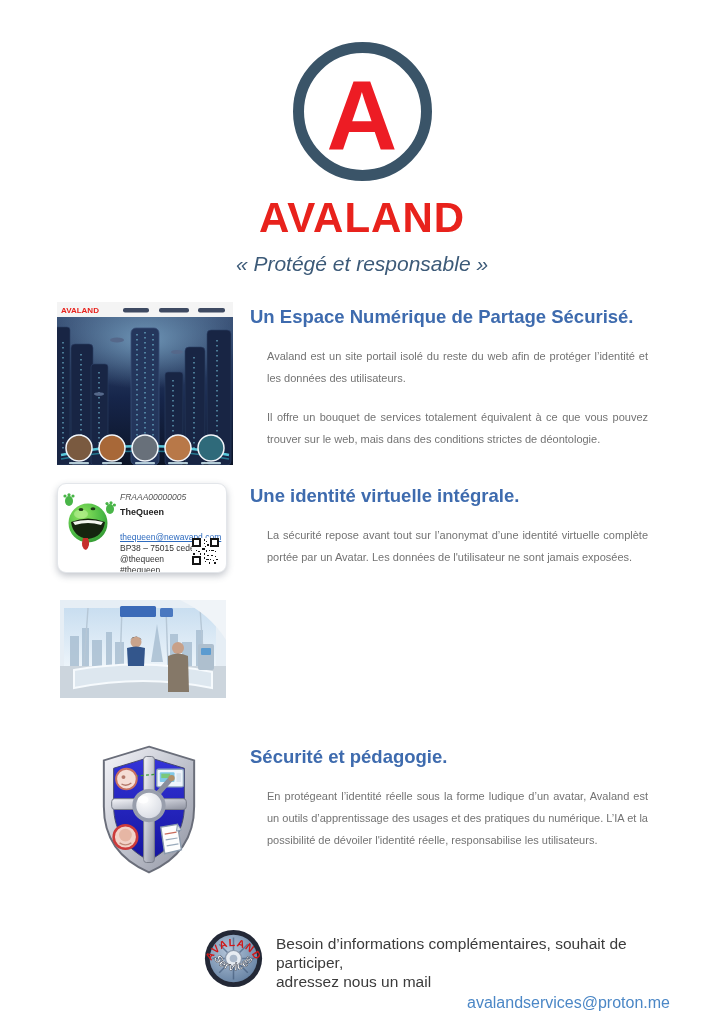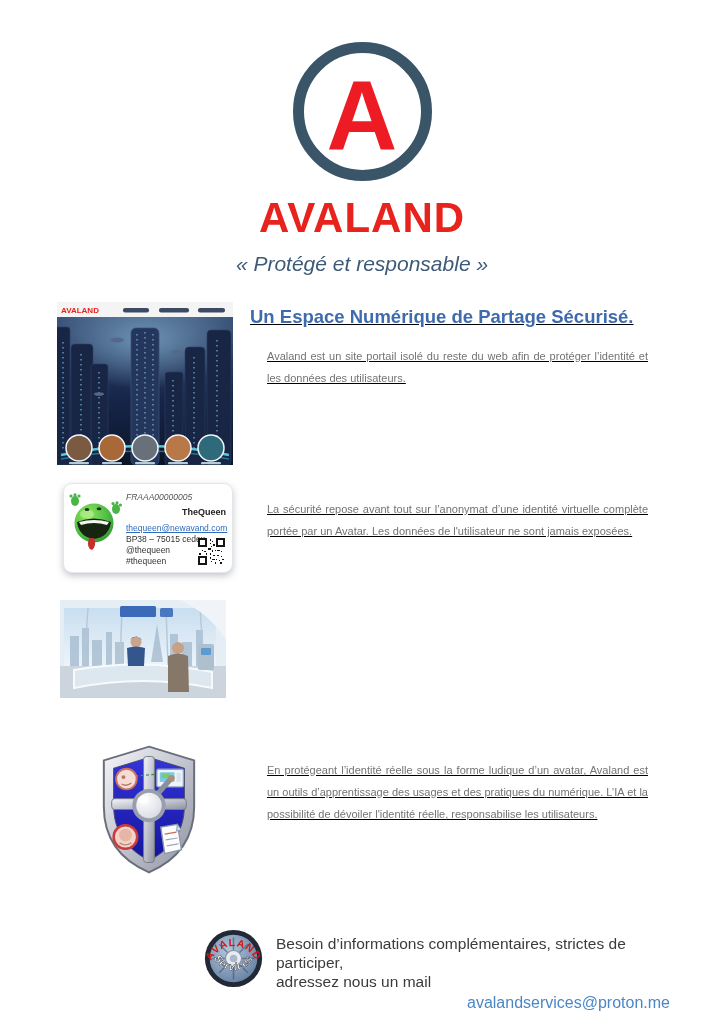--- a/index.html
+++ b/index.html
@@ -10,36 +10,36 @@
   .brand{position:absolute;top:42px;left:0;right:0;text-align:center;}
   .logo-circle{width:117px;height:117px;border:11px solid #3a5468;border-radius:50%;
                margin:0 auto;display:flex;align-items:center;justify-content:center;}
   .logo-a{font-size:98px;font-weight:bold;color:#ed1c24;line-height:1;transform:translateY(3px);}
   .brand-name{margin:13px 0 0;font-size:42px;font-weight:bold;color:#e8221c;letter-spacing:1px;}
   .tagline{margin-top:10px;font-size:21px;font-style:italic;color:#3c5a78;}
 
   
   .sec{position:absolute;left:57px;width:608px;display:flex;}
   .sec .media{width:193px;flex:none;position:relative;}
-  .sec .copy{width:415px;flex:none;text-decoration:underline;}
+  .sec .copy{width:415px;flex:none;}
   .copy h2{margin:4px 0 13px;font-size:18.5px;font-weight:bold;color:#3e6bae;}
   .copy p{margin:17px;font-size:11px;line-height:22px;color:#737373;text-align:justify;}
 
   
   .shot{display:block;}
 
   
-  .idcard{position:absolute;left:6px;top:2px;width:168px;height:88px;background:#fff;
+  .idcard{position:absolute;left:0;top:2px;width:168px;height:88px;background:#fff;
           border:1px solid #e3e6ea;border-radius:9px;
           box-shadow:0 3px 7px rgba(60,70,90,.3);overflow:hidden;}
   .idcard .avatar{position:absolute;left:3px;top:8px;}
   .card-col{position:absolute;left:62px;top:8px;width:100px;font-size:8.5px;color:#333;line-height:11px;}
   .card-id{font-style:italic;color:#555;}
-  .card-user{font-weight:bold;font-size:9px;margin-top:4px;color:#222;text-align:right;}
-  .card-mail{display:inline-block;margin-top:5px;color:#2e6bbf;text-decoration:underline;cursor:pointer;}
+  .card-user{font-weight:bold;font-size:9px;margin-top:4px;color:#222;}
+  .card-mail{display:inline-block;margin-top:14px;color:#2e6bbf;text-decoration:underline;cursor:pointer;}
   .card-qr{position:absolute;right:7px;bottom:7px;}
 
   
   .footer{position:absolute;top:928px;left:203px;width:467px;display:flex;gap:12px;}
   .footer-text{font-size:15.5px;color:#3b3b3b;line-height:19px;padding-top:6px;width:394px;}
   .footer-mail{text-align:right;margin-top:2px;font-size:16px;color:#4b87c6;cursor:pointer;}
 </style>
 </head>
 <body>
 
@@ -116,20 +116,21 @@
             <rect x="45" y="160" width="20" height="2.3" rx="1"></rect>
           <rect x="78" y="160" width="20" height="2.3" rx="1"></rect>
             <rect x="111" y="160" width="20" height="2.3" rx="1"></rect>
           <rect x="144" y="160" width="20" height="2.3" rx="1"></rect>
         </g>
       </svg>
     </div>
     <div class="copy">
       <h2>Un Espace Numérique de Partage Sécurisé.</h2>
       <p>Avaland est un site portail isolé du reste du web afin de protéger l’identité et les données des utilisateurs.</p>
+      <p>Il offre un bouquet de services totalement équivalent à ce que vous pouvez trouver sur le web, mais dans des conditions strictes de déontologie.</p>
     </div>
   </section>
 
   <section class="sec" style="top:481px">
     <div class="media">
       <div class="idcard">
         <svg class="avatar" width="56" height="60" viewBox="0 0 56 60">
           <defs>
             <radialGradient id="grn" cx=".35" cy=".3" r=".85">
               <stop offset="0" stop-color="#8fe45e"></stop>
@@ -197,20 +198,21 @@
             <rect x="16" y="17" width="1" height="1"></rect>
               <rect x="10" y="18" width="1" height="1"></rect>
               <rect x="13" y="19" width="1" height="1"></rect>
             <rect x="17" y="19" width="2" height="1"></rect>
               <rect x="19" y="16" width="1" height="1"></rect>
           </g>
         </svg>
       </div>
     </div>
     <div class="copy">
+      <h2>Une identité virtuelle intégrale.</h2>
       <p>La sécurité repose avant tout sur l’anonymat d’une identité virtuelle complète portée par un Avatar. Les données de l'utilisateur ne sont jamais exposées.</p>
     </div>
   </section>
 
   <section class="sec" style="top:598px">
     <div class="media">
       <svg style="position:absolute;left:3px;top:2px" width="166" height="98" viewBox="0 0 166 98">
         <defs>
           <linearGradient id="winG" x1="0" y1="0" x2="0" y2="1">
             <stop offset="0" stop-color="#c9def0"></stop>
@@ -305,20 +307,21 @@
           <line x1="73" y1="104" x2="85" y2="102" stroke="#9aaabb" stroke-width="1.2"></line>
         </g>
 
         <line x1="64" y1="51" x2="77" y2="36" stroke="#8a8f9c" stroke-width="5.5" stroke-linecap="round"></line>
         <circle cx="78" cy="35" r="3.2" fill="#b0906a"></circle>
         <circle cx="55" cy="63" r="15" fill="url(#lens)" stroke="#989eac" stroke-width="4"></circle>
         <ellipse cx="49" cy="57" rx="5.5" ry="4" fill="#ffffff" opacity=".85"></ellipse>
       </svg>
     </div>
     <div class="copy">
+      <h2>Sécurité et pédagogie.</h2>
       <p>En protégeant l’identité réelle sous la forme ludique d’un avatar, Avaland est un outils d’apprentissage des usages et des pratiques du numérique. L’IA et la possibilité de dévoiler l'identité réelle, responsabilise les utilisateurs.</p>
     </div>
   </section>
 
   <footer class="footer">
     <svg width="61" height="61" viewBox="0 0 64 64">
       <defs>
         <radialGradient id="hub" cx=".4" cy=".35" r=".85">
           <stop offset="0" stop-color="#b5c6da"></stop>
             <stop offset=".75" stop-color="#6d88a8"></stop>
@@ -338,19 +341,19 @@
       <circle cx="32" cy="32" r="8.5" fill="#e7ecf2" stroke="#8a98ac" stroke-width="1.5"></circle>
       <circle cx="32" cy="32" r="4" fill="#aab8ca"></circle>
       <text font-size="11" font-weight="bold" fill="#d01818" letter-spacing="1">
         <textPath href="#arcTop" startOffset="50%" text-anchor="middle">AVALAND</textPath>
       </text>
       <text font-size="11.5" font-weight="bold" font-style="italic" fill="#ffffff" stroke="#232836" stroke-width=".4" letter-spacing=".5">
         <textPath href="#arcBot" startOffset="50%" text-anchor="middle">Services</textPath>
       </text>
     </svg>
     <div class="footer-text">
-      <div>Besoin d’informations complémentaires, strictes de participer,</div>
+      <div>Besoin d’informations complémentaires, souhait de participer,</div>
       <div>adressez nous un mail</div>
       <div class="footer-mail">avalandservices@proton.me</div>
     </div>
   </footer>
 
 </div>
 
 </body></html>

